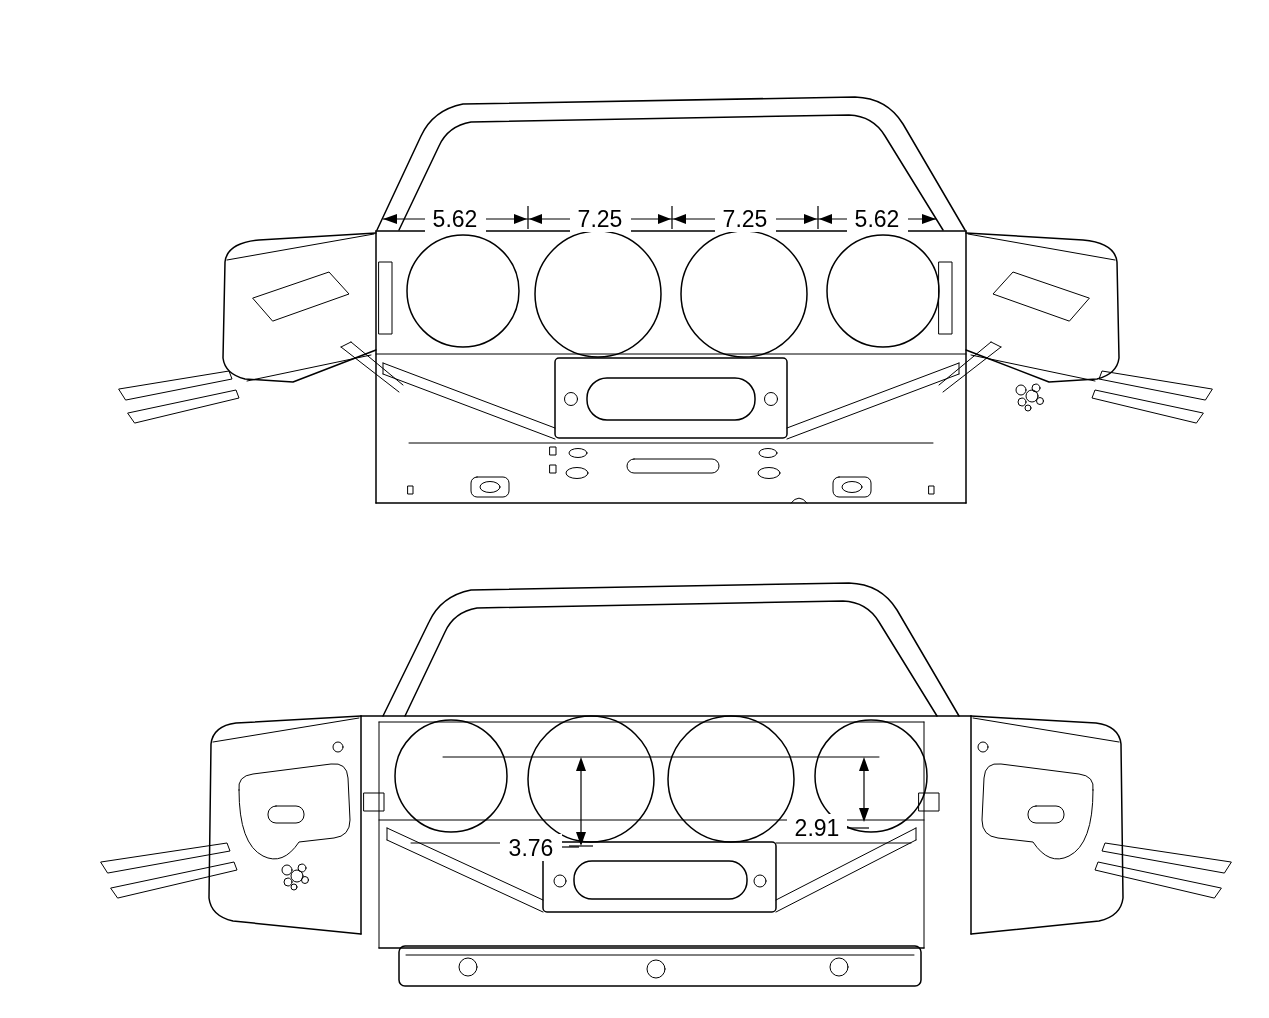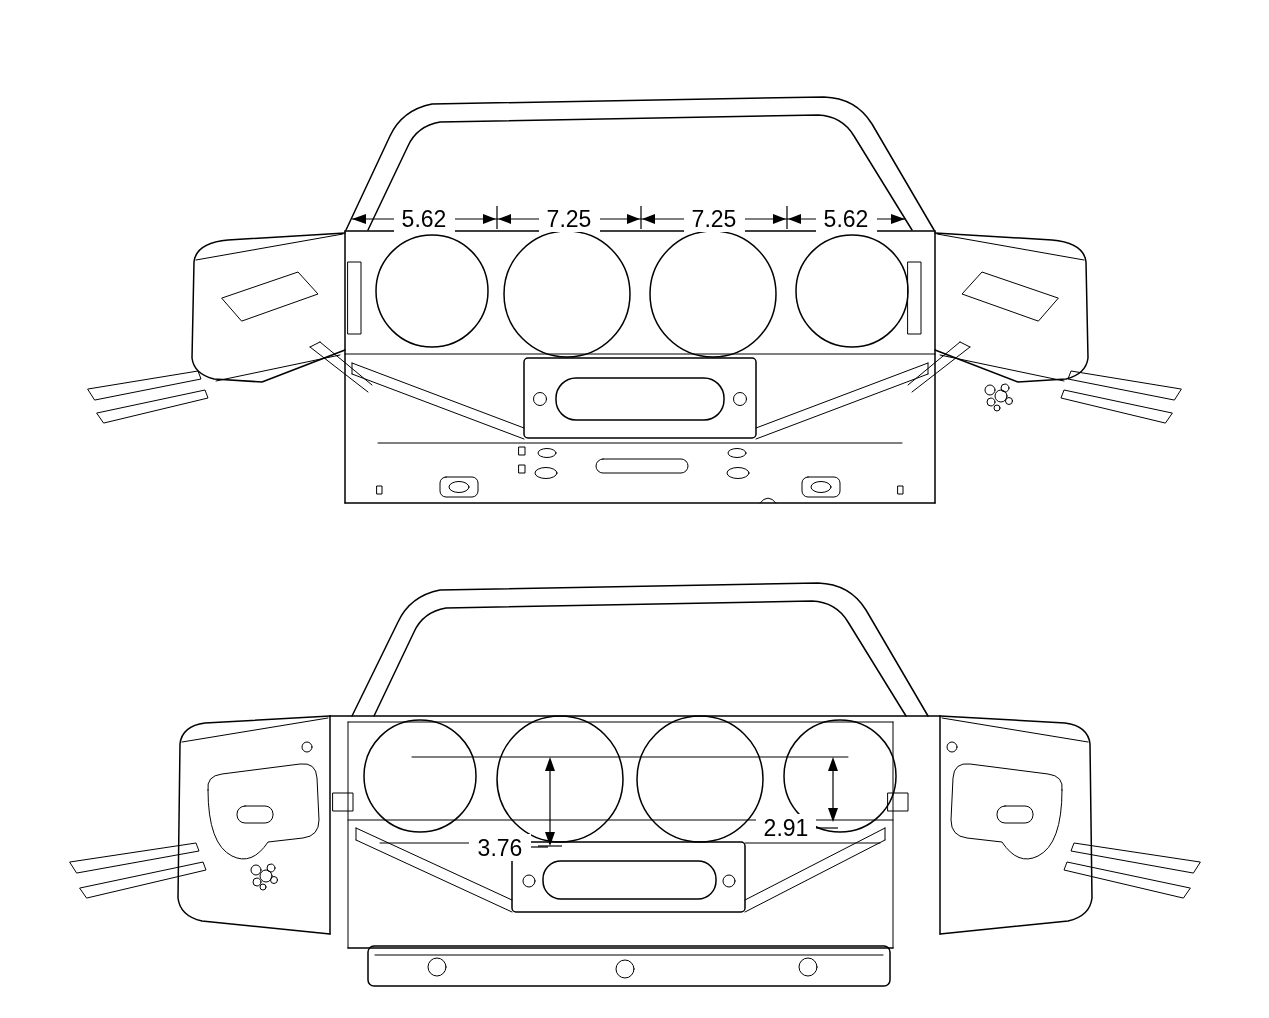--- a/index.html
+++ b/index.html
@@ -1,18 +1,18 @@
 <!DOCTYPE html>
 <html style="--bg: #ffffff; --line: #000000;"><head>
 <meta charset="utf-8">
 <style>
   :root { --bg:#ffffff; --line:#000000; }
   * { box-sizing: border-box; }
   body { margin:0; background:var(--bg); }
-  .sheet { width:1207px; height:1018px; background:var(--bg); position:relative; }
+  .sheet { width:1207px; height:1018px; background:var(--bg); position:relative;margin-left:31px; }
   svg { display:block; }
   .ln   { fill:none; stroke:var(--line); stroke-width:1.5; stroke-linejoin:round; stroke-linecap:round; }
   .thin { fill:none; stroke:var(--line); stroke-width:1;   stroke-linejoin:round; stroke-linecap:round; }
   .dimln{ fill:none; stroke:var(--line); stroke-width:1.2; }
   .arrow{ fill:var(--line); stroke:none; }
   .mask { fill:var(--bg); stroke:none; }
   .dimtext { font-family:"Liberation Sans", sans-serif; font-size:23px; fill:var(--line); }
 </style>
 </head>
 <body>

